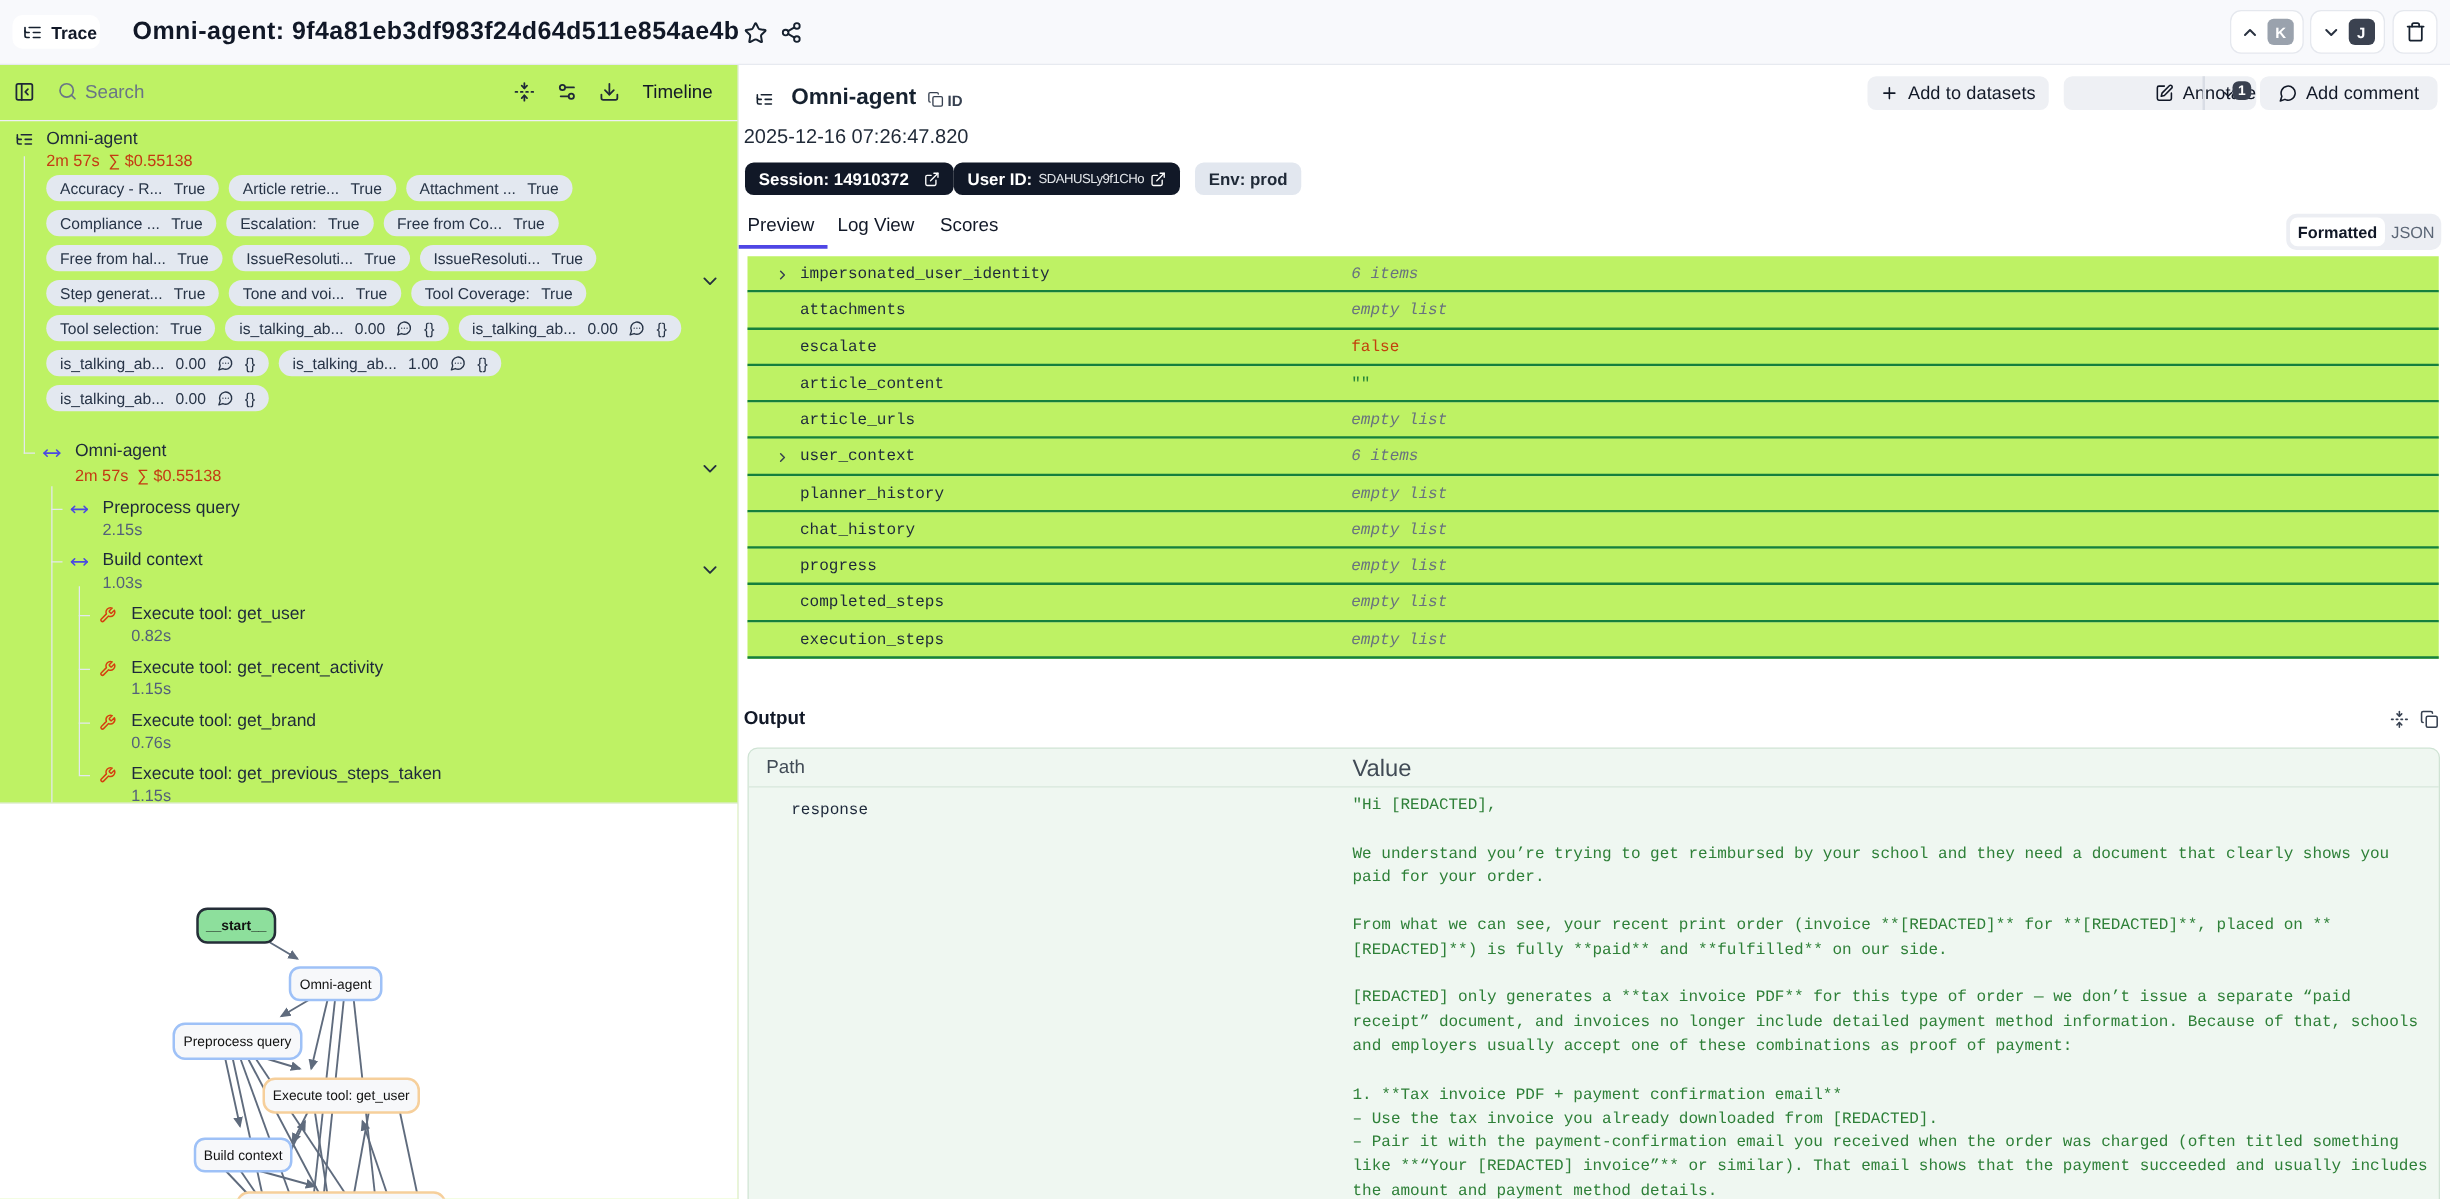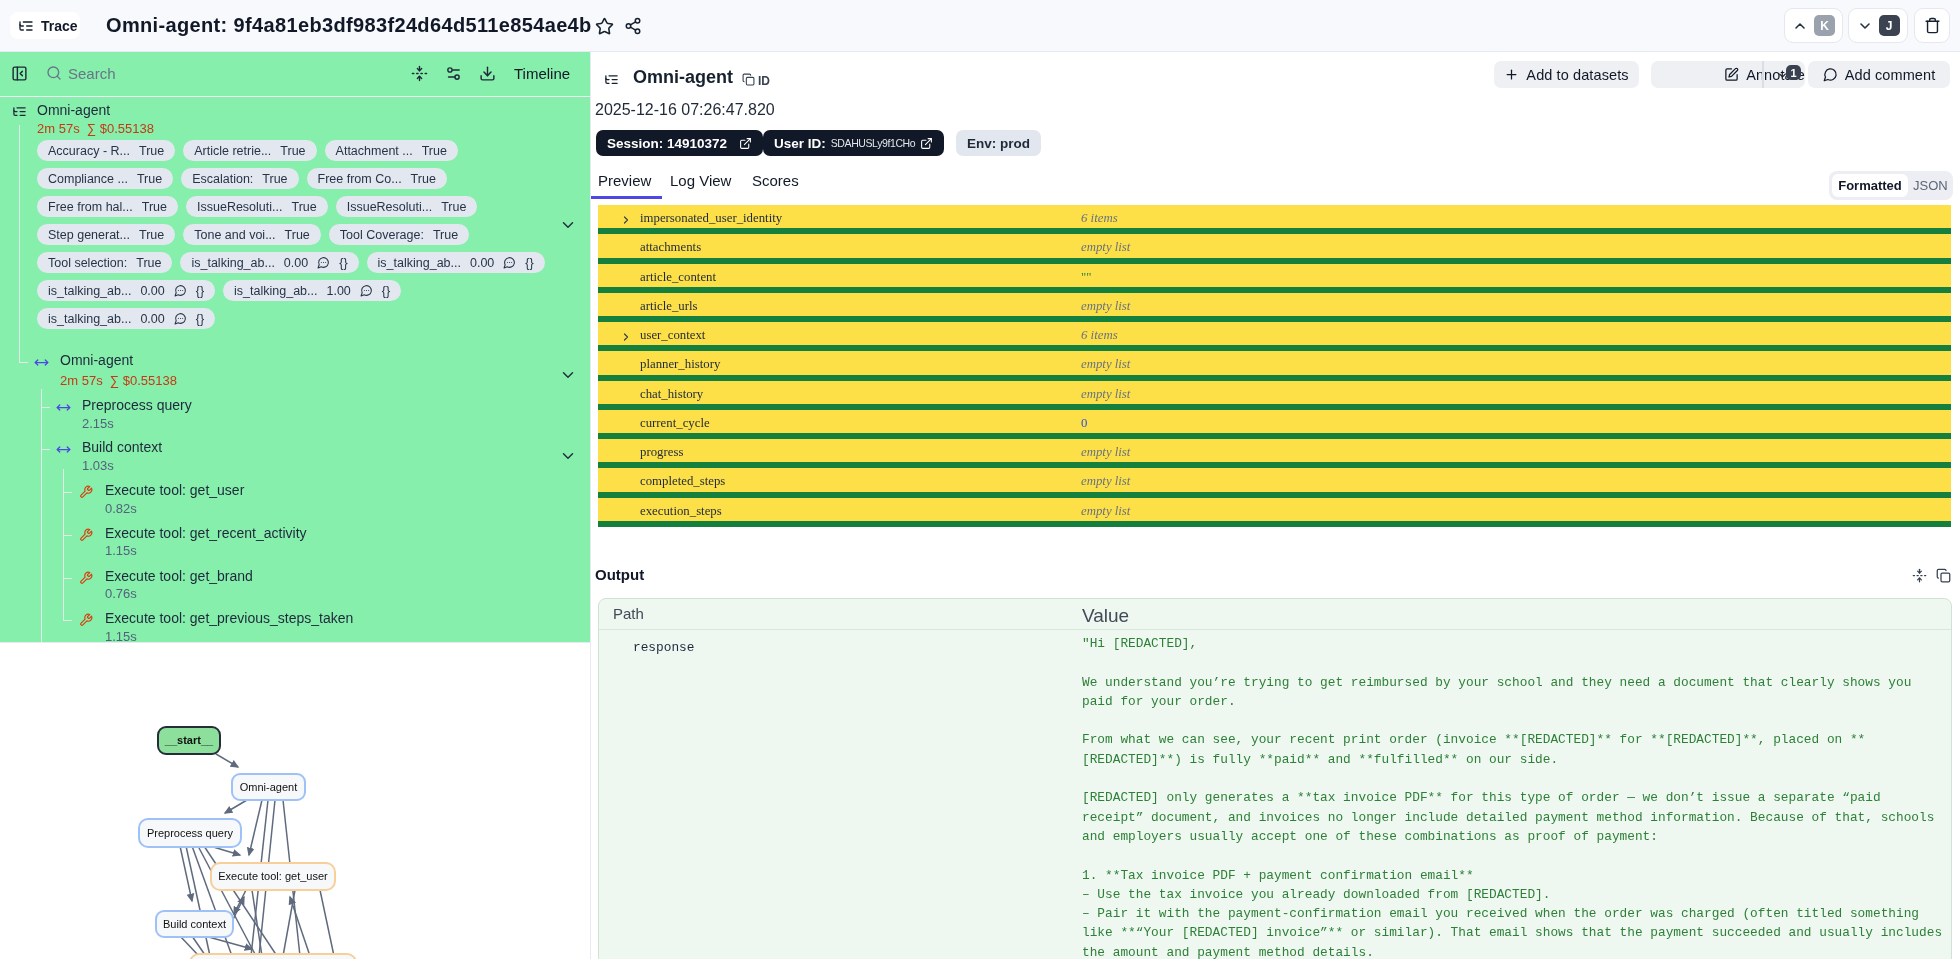--- a/index.html
+++ b/index.html
@@ -22,21 +22,21 @@
   border:1px solid #e5e8ee; border-radius:9px; display:flex; align-items:center;
   justify-content:center; gap:6px; }
 #btnK { left:1784px; width:59px; }
 #btnJ { left:1848px; width:60px; }
 #btnT { left:1914px; width:36px; }
 .keycap { width:21px; height:21px; border-radius:5px; color:#fff; font-size:12px;
   font-weight:700; display:flex; align-items:center; justify-content:center; }
 
 
 #left { position:absolute; left:0; top:52px; width:591px; height:907px;
-  background:#86efac; border-right:1px solid #e7eaf0; }
+  background:#bef264; border-right:1px solid #e7eaf0; }
 #searchrow { position:absolute; left:0; top:0; width:590px; height:45px;
   border-bottom:1px solid #eef0f4; }
 #searchtxt { position:absolute; left:68px; top:13px; font-size:15px; color:#697586; }
 #timeline { position:absolute; left:514px; top:13px; font-size:15px; font-weight:500; color:#111827; }
 
 #tree { position:absolute; left:0; top:45px; width:590px; height:546px; overflow:hidden;
   border-bottom:1px solid #e7eaf0; }
 .guide { position:absolute; background:#e3e8ee; }
 .trow { position:absolute; font-size:14px; color:#1e293b; }
 .tdur { position:absolute; font-size:13px; color:#54617a; }
@@ -74,21 +74,21 @@
 #toggle { position:absolute; left:1238px; top:119px; width:124px; height:29px;
   background:#eceef3; border-radius:8px; }
 #toggle .seg1 { position:absolute; left:3px; top:3px; width:76px; height:23px; background:#fff;
   border-radius:6px; display:flex; align-items:center; justify-content:center;
   font-size:13px; font-weight:700; color:#111827; }
 #toggle .seg2 { position:absolute; left:84px; top:0; height:29px; display:flex; align-items:center;
   font-size:13px; color:#5b6676; }
 
 
 #kvt { position:absolute; left:7px; top:153px; width:1353px; }
-.kvrow { position:relative; height:29.25px; background:#fde047; border-bottom:6px solid #15803d;font-family:Liberation Serif, serif; }
+.kvrow { position:relative; height:29.25px; background:#bef264; border-bottom:2px solid #15803d; }
 .kvrow .k { position:absolute; left:42px; top:6px; font-size:12.8px; color:#1e293b; }
 .kvrow .vc { position:absolute; left:483px; top:6px; font-size:12.8px; }
 .vi { color:#68727f; font-style:italic; }
 .vfalse { color:#c2410c; }
 .vstr { color:#268437; }
 .vnum { color:#2c4fde; }
 .kvchev { position:absolute; left:22px; top:9px; color:#374151; }
 
 #outhead { position:absolute; left:4px; top:514px; font-size:15px; font-weight:700; color:#111827; }
 .oic { position:absolute; top:516px; color:#374151; }
@@ -455,20 +455,24 @@
           <path d="m9 18 6-6-6-6"></path>
         </svg>
       <span class="k">impersonated_user_identity</span>
         <span class="vc vi">6 items</span>
     </div>
     <div class="kvrow">
         <span class="k">attachments</span>
         <span class="vc vi">empty list</span>
       </div>
     <div class="kvrow">
+        <span class="k">escalate</span>
+        <span class="vc vfalse">false</span>
+      </div>
+    <div class="kvrow">
         <span class="k">article_content</span>
         <span class="vc vstr">""</span>
       </div>
     <div class="kvrow">
         <span class="k">article_urls</span>
         <span class="vc vi">empty list</span>
       </div>
     <div class="kvrow">
       <svg class="kvchev" width="12" height="12" viewBox="0 0 24 24" fill="none" stroke="currentColor" stroke-width="2.4" stroke-linecap="round" stroke-linejoin="round">
           <path d="m9 18 6-6-6-6"></path>
@@ -476,24 +480,20 @@
       <span class="k">user_context</span>
         <span class="vc vi">6 items</span>
     </div>
     <div class="kvrow">
         <span class="k">planner_history</span>
         <span class="vc vi">empty list</span>
       </div>
     <div class="kvrow">
         <span class="k">chat_history</span>
         <span class="vc vi">empty list</span>
-      </div>
-    <div class="kvrow">
-        <span class="k">current_cycle</span>
-        <span class="vc vnum">0</span>
       </div>
     <div class="kvrow">
         <span class="k">progress</span>
         <span class="vc vi">empty list</span>
       </div>
     <div class="kvrow">
         <span class="k">completed_steps</span>
         <span class="vc vi">empty list</span>
       </div>
     <div class="kvrow">

